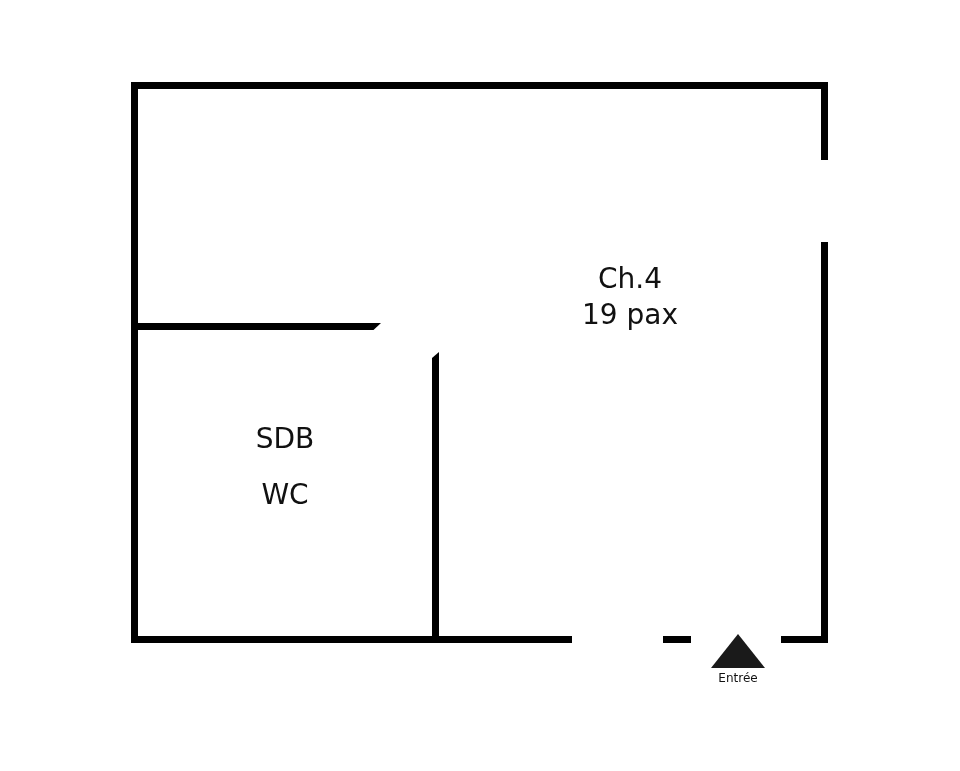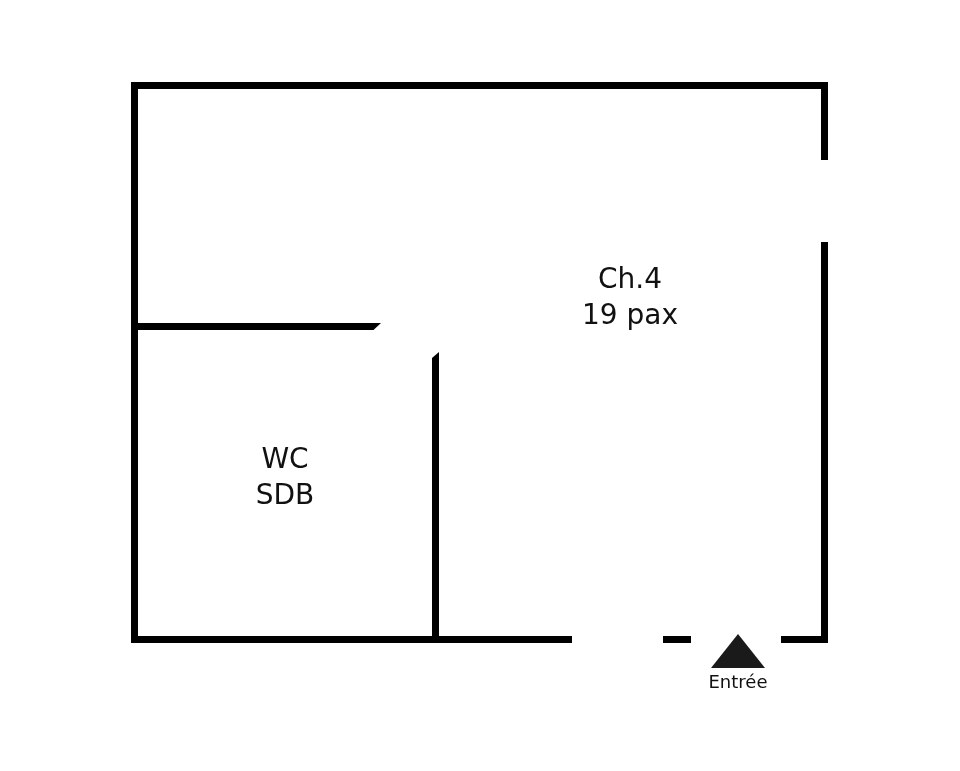--- a/index.html
+++ b/index.html
@@ -30,21 +30,21 @@
       position: absolute;
       text-align: center;
       color: #111111;
       white-space: nowrap;
     }
     .room-label {
       font-size: 28px;
       line-height: 36px;
     }
     .entry-label {
-      font-size: 18px;
+      font-size: 12px;
     }
     .entry-arrow {
       position: absolute;
       left: 711px;
       top: 634px;
       width: 0;
       height: 0;
       border-left: 27px solid transparent;
       border-right: 27px solid transparent;
       border-bottom: 34px solid #1a1a1a;
@@ -66,20 +66,20 @@
 
   <div class="wall" style="left:131px; top:323px; width:250px; height:7px; clip-path: polygon(0 0, 100% 0, 97% 100%, 0 100%);"></div>
   <div class="wall" style="left:432px; top:352px; width:7px; height:291px; clip-path: polygon(0 6px, 100% 0, 100% 100%, 0 100%);"></div>
 
   <div class="label room-label" style="left:560px; top:261px; width:140px;">
     <div>Ch.4</div>
     <div>19 pax</div>
   </div>
 
   <div class="label room-label" style="left:225px; top:421px; width:120px;">
+    <div>SDB</div>
     <div style="margin-top:20px;">WC</div>
-    <div>SDB</div>
   </div>
 
   <div class="entry-arrow"></div>
   <div class="label entry-label" style="left:688px; top:671px; width:100px;">Entrée</div>
 
 </div>
 
 </body></html>

